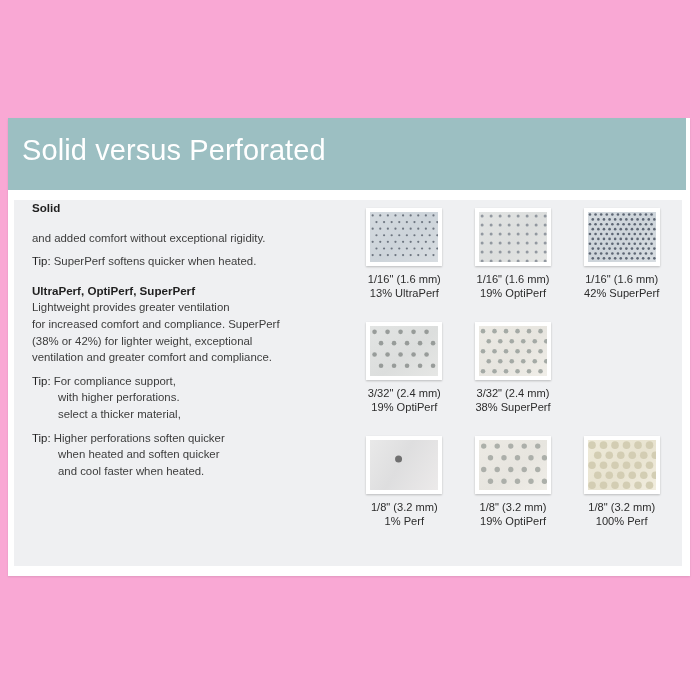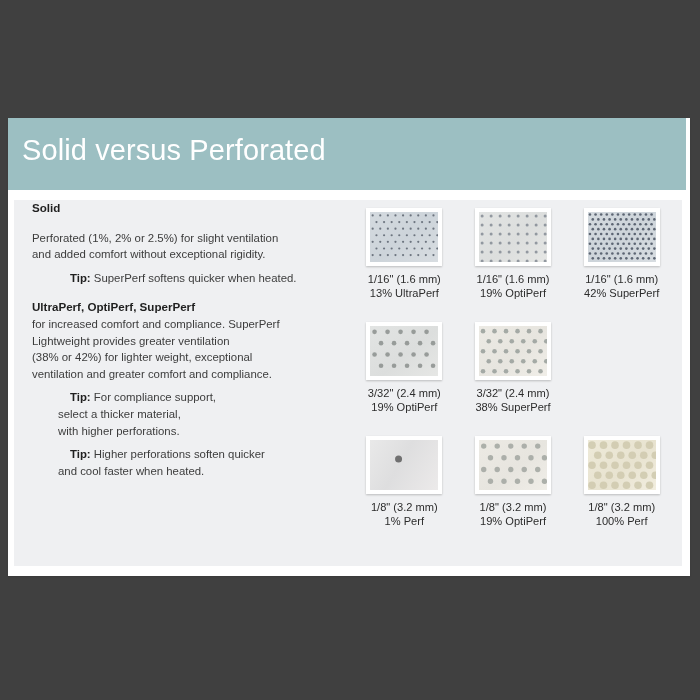--- a/index.html
+++ b/index.html
@@ -10,21 +10,21 @@
     background: #ffffff;
     font-family: "Liberation Sans", sans-serif;
     -webkit-font-smoothing: antialiased;
   }
 
   #page {
     position: relative;
     width: 700px;
     height: 700px;
     overflow: hidden;
-    background: #404040;
+    background: #f9a8d4;
   }
 
   
   .card {
     position: absolute;
     left: 8px;
     top: 118px;
     width: 682px;
     height: 458px;
     background: #ffffff;
@@ -83,23 +83,22 @@
   }
 
   .blk-line { font-size: 11.4px; color: #3c3c3c; }
 
   .tip-row {
     display: block;
     font-size: 11.4px;
     color: #3c3c3c;
   }
   .tip-label {
-    font-weight: bold;
+    font-weight: normal;
     color: #1f1f1f;
-    margin-left: 38px;
   }
   .tip-indent { display: block; padding-left: 26px; }
 
   .spacer-sm { height: 7px; }
 
   
   .grid {
     position: absolute;
     left: 336px;
     top: 8px;
@@ -162,35 +161,34 @@
       <div class="card-title">Solid versus Perforated</div>
     </div>
 
     <div class="card-body">
 
       <div class="text-col" id="text-col">
           <div class="block">
             <div class="blk-title">Solid</div>
           </div>
           <div class="block">
-            <div class="blk-line">Perforated (1%, 2% or 2.5%) for slight ventilation</div>
             <div class="blk-line">and added comfort without exceptional rigidity.</div>
             <div class="spacer-sm"></div>
             <div class="tip-row"><span class="tip-label">Tip: </span><span>SuperPerf softens quicker when heated.</span></div>
           </div>
           <div class="block">
             <div class="blk-title">UltraPerf, OptiPerf, SuperPerf</div>
+            <div class="blk-line">Lightweight provides greater ventilation</div>
             <div class="blk-line">for increased comfort and compliance. SuperPerf</div>
-            <div class="blk-line">Lightweight provides greater ventilation</div>
             <div class="blk-line">(38% or 42%) for lighter weight, exceptional</div>
             <div class="blk-line">ventilation and greater comfort and compliance.</div>
             <div class="spacer-sm"></div>
-            <div class="tip-row"><span class="tip-label">Tip: </span><span>For compliance support,</span><span class="tip-indent">select a thicker material,</span><span class="tip-indent">with higher perforations.</span></div>
+            <div class="tip-row"><span class="tip-label">Tip: </span><span>For compliance support,</span><span class="tip-indent">with higher perforations.</span><span class="tip-indent">select a thicker material,</span></div>
             <div class="spacer-sm"></div>
-            <div class="tip-row"><span class="tip-label">Tip: </span><span>Higher perforations soften quicker</span><span class="tip-indent">and cool faster when heated.</span></div>
+            <div class="tip-row"><span class="tip-label">Tip: </span><span>Higher perforations soften quicker</span><span class="tip-indent">when heated and soften quicker</span><span class="tip-indent">and cool faster when heated.</span></div>
           </div>
         </div>
 
       <div class="grid" id="swatch-grid">
           <div class="grid-row">
             <div class="cell">
               <div class="swatch-frame">
                 <div class="swatch mat-bluegrey"><svg width="100%" height="100%" viewBox="0 0 68 50" preserveAspectRatio="none">
                     <circle cx="2.66" cy="3.42" r="1.1" fill="#5e6672" opacity="0.88"></circle>
                     <circle cx="10.26" cy="3.42" r="1.1" fill="#5e6672" opacity="0.88"></circle>

